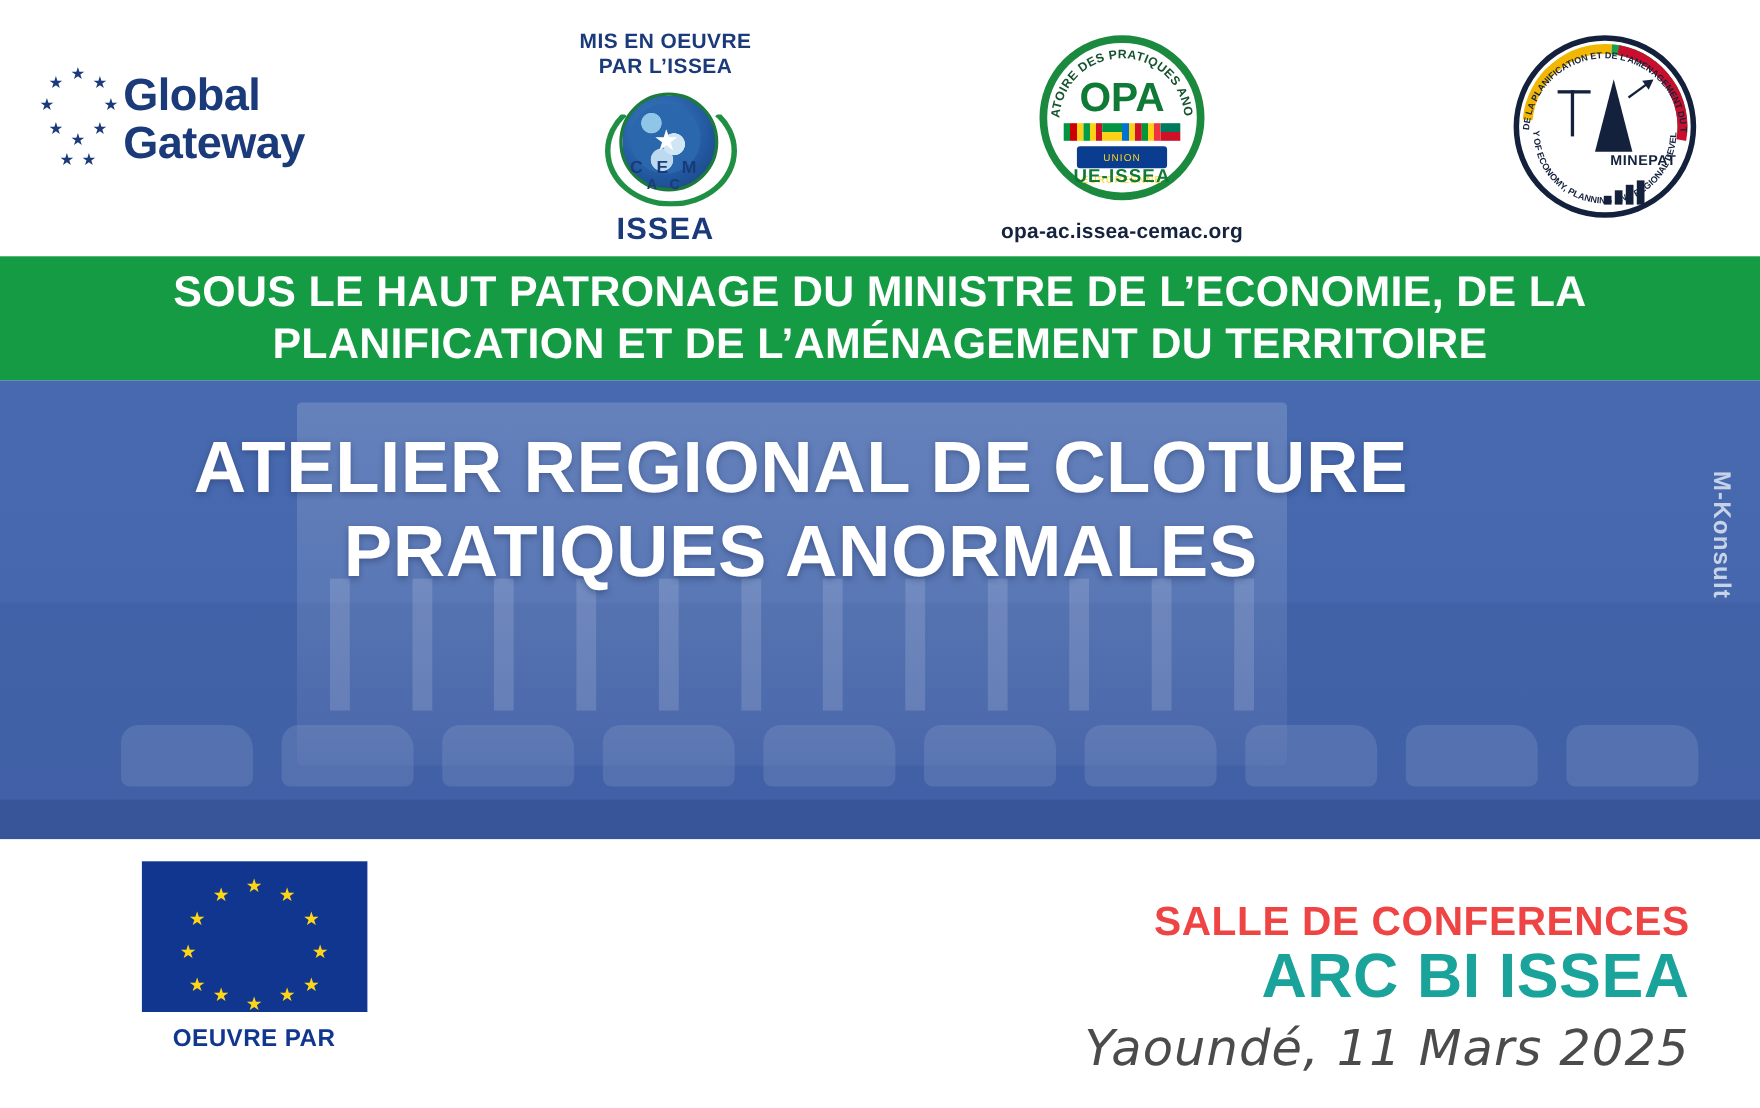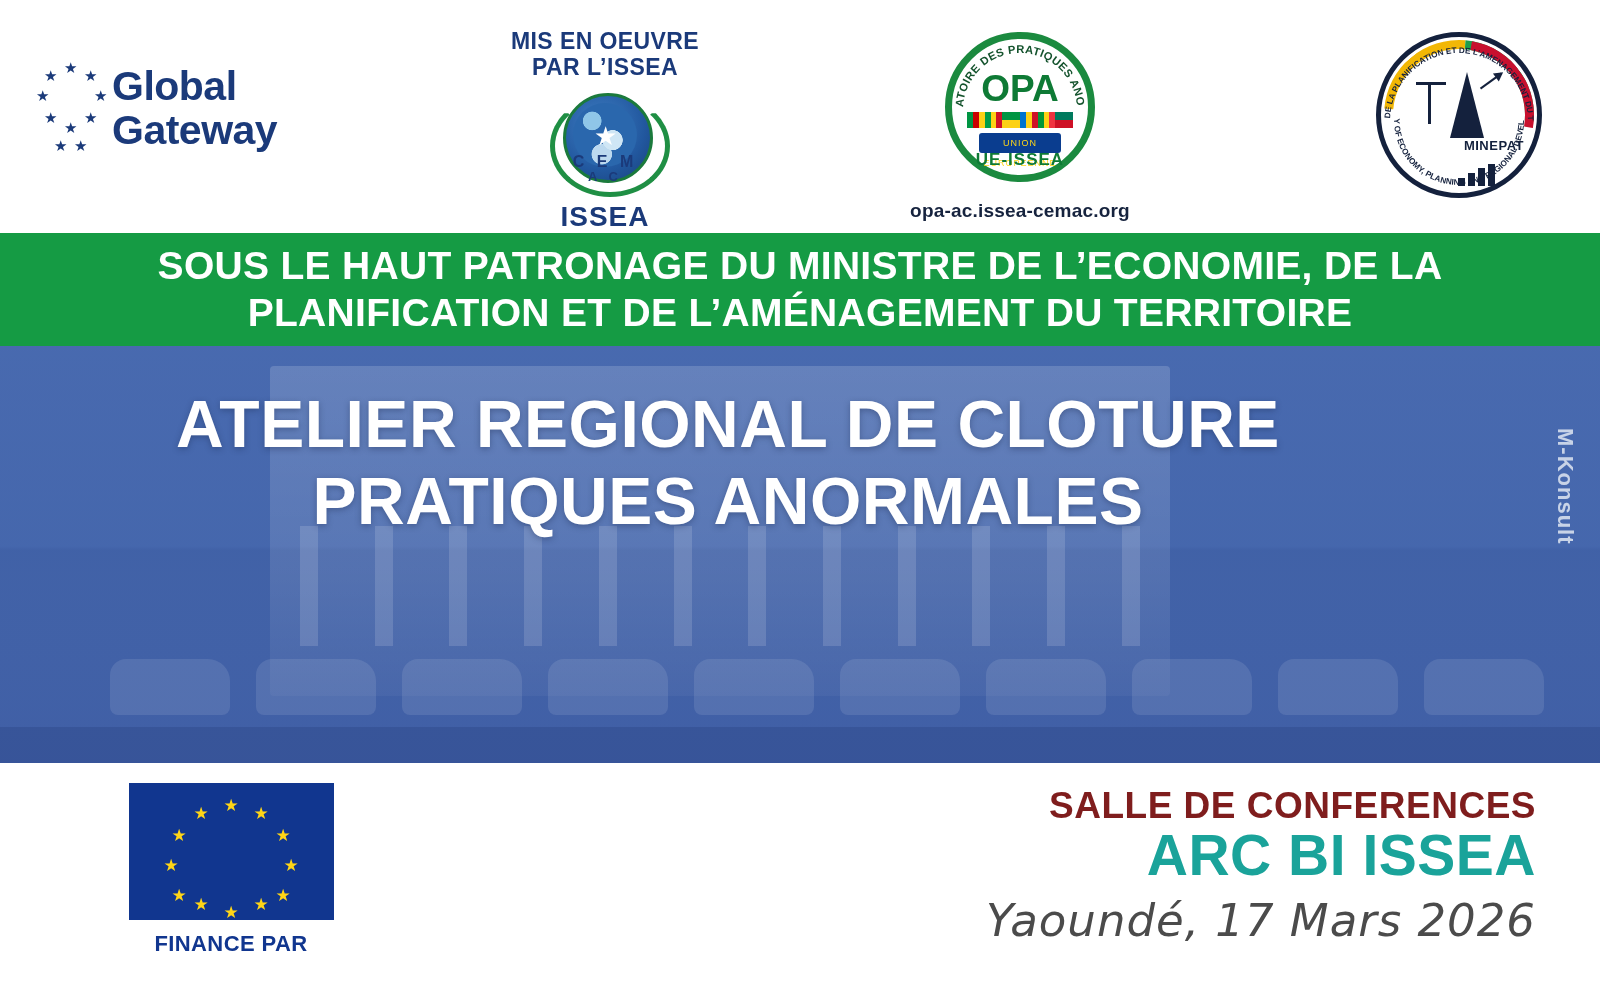--- a/index.html
+++ b/index.html
@@ -58,21 +58,21 @@
   .cemac-block {
     position: absolute;
     left: 505px;
     top: 28px;
     width: 200px;
     text-align: center;
   }
   .cemac-top {
     color: #1b3a7a;
     font-weight: bold;
-    font-size: 23px;
+    font-size: 19px;
     line-height: 1.15;
     letter-spacing: 0.4px;
   }
   .cemac-emblem {
     width: 130px;
     height: 120px;
     margin: 6px auto 0;
     position: relative;
   }
   .cemac-circle {
@@ -463,25 +463,26 @@
     letter-spacing: 0.4px;
   }
 
   .venue-block {
     position: absolute;
     right: 64px;
     top: 24px;
     text-align: right;
   }
   .venue-l1 {
-    color: #7f1d1d;
+    color: #ef4444;
     font-weight: bold;
     font-size: 37px;
     letter-spacing: 0.5px;
     line-height: 1.05;
+    margin-top: 32px;
   }
   .venue-l2 {
     color: #1aa39a;
     font-weight: bold;
     font-size: 57px;
     letter-spacing: 0.5px;
     line-height: 1.02;
   }
   .venue-date {
     margin-top: 10px;
@@ -644,22 +645,22 @@
       <span style="left:147px; top:104px;">★</span>
       <span style="left:125px; top:113px;">★</span>
       <span style="left:95px; top:121px;">★</span>
       <span style="left:65px; top:113px;">★</span>
       <span style="left:43px; top:104px;">★</span>
       <span style="left:35px; top:74px;">★</span>
       <span style="left:43px; top:44px;">★</span>
       <span style="left:65px; top:22px;">★</span>
     </div>
     <div class="eu-caption">
-      <div>FINANCE PAR</div>
+      <div>OEUVRE PAR</div>
     </div>
   </div>
 
   <div class="venue-block">
     <div class="venue-l1">SALLE DE CONFERENCES</div>
     <div class="venue-l2">ARC BI ISSEA</div>
-    <div class="venue-date">Yaoundé, 17 Mars 2026</div>
+    <div class="venue-date">Yaoundé, 11 Mars 2025</div>
   </div>
 </div>
 
 </body></html>

